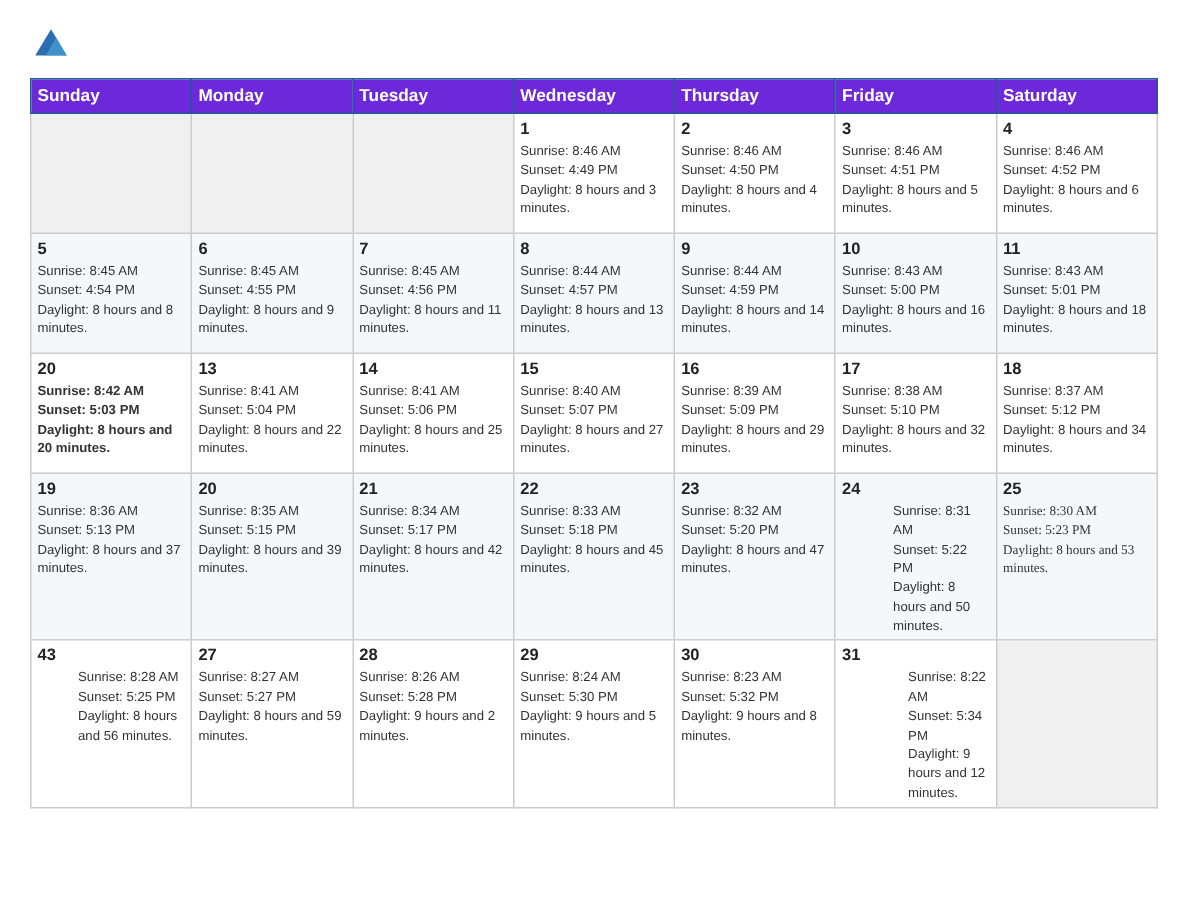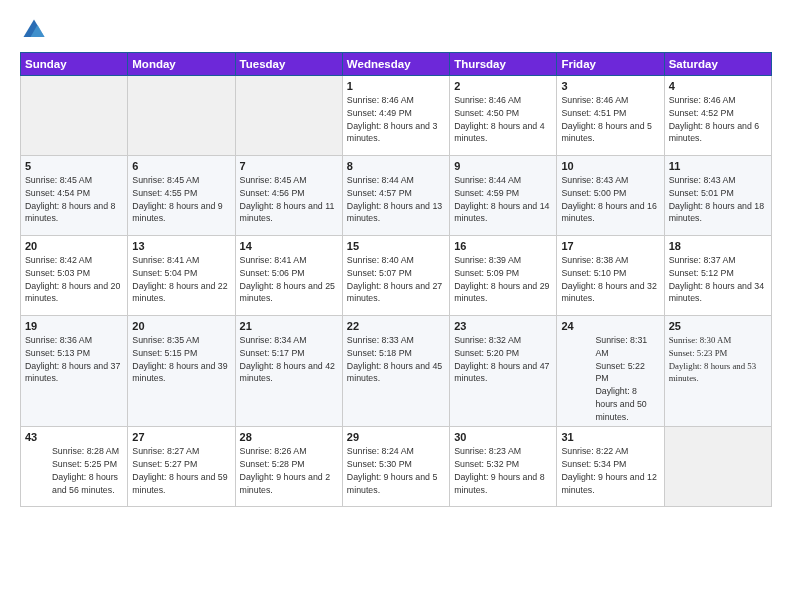--- a/index.html
+++ b/index.html
@@ -194,21 +194,21 @@
           <td>
             <div class="day-number">11</div>
             <div class="day-info" style="white-space: pre-line;">Sunrise: 8:43 AM
 Sunset: 5:01 PM
 Daylight: 8 hours and 18 minutes.</div>
           </td>
         </tr>
         <tr>
           <td>
             <div class="day-number">20</div>
-            <div class="day-info" style="white-space: pre-line;">Sunrise: 8:42 AM
+            <div class="day-info" style="white-space: pre-line; font-weight: bold;">Sunrise: 8:42 AM
 Sunset: 5:03 PM
 Daylight: 8 hours and 20 minutes.</div>
           </td>
           <td>
             <div class="day-number">13</div>
             <div class="day-info" style="white-space: pre-line;">Sunrise: 8:41 AM
 Sunset: 5:04 PM
 Daylight: 8 hours and 22 minutes.</div>
           </td>
           <td>
@@ -312,21 +312,21 @@
 Daylight: 9 hours and 5 minutes.</div>
           </td>
           <td>
             <div class="day-number">30</div>
             <div class="day-info" style="white-space: pre-line;">Sunrise: 8:23 AM
 Sunset: 5:32 PM
 Daylight: 9 hours and 8 minutes.</div>
           </td>
           <td>
             <div class="day-number">31</div>
-            <div class="day-info" style="white-space: pre-line;">Sunrise: 8:22 AM
+            <div class="day-info" style="white-space: pre-line; margin-left: 44px;">Sunrise: 8:22 AM
 Sunset: 5:34 PM
 Daylight: 9 hours and 12 minutes.</div>
           </td>
           <td class="empty-cell"></td>
         </tr>
       </tbody>
   </table>
 </div>
 
 </body></html>

